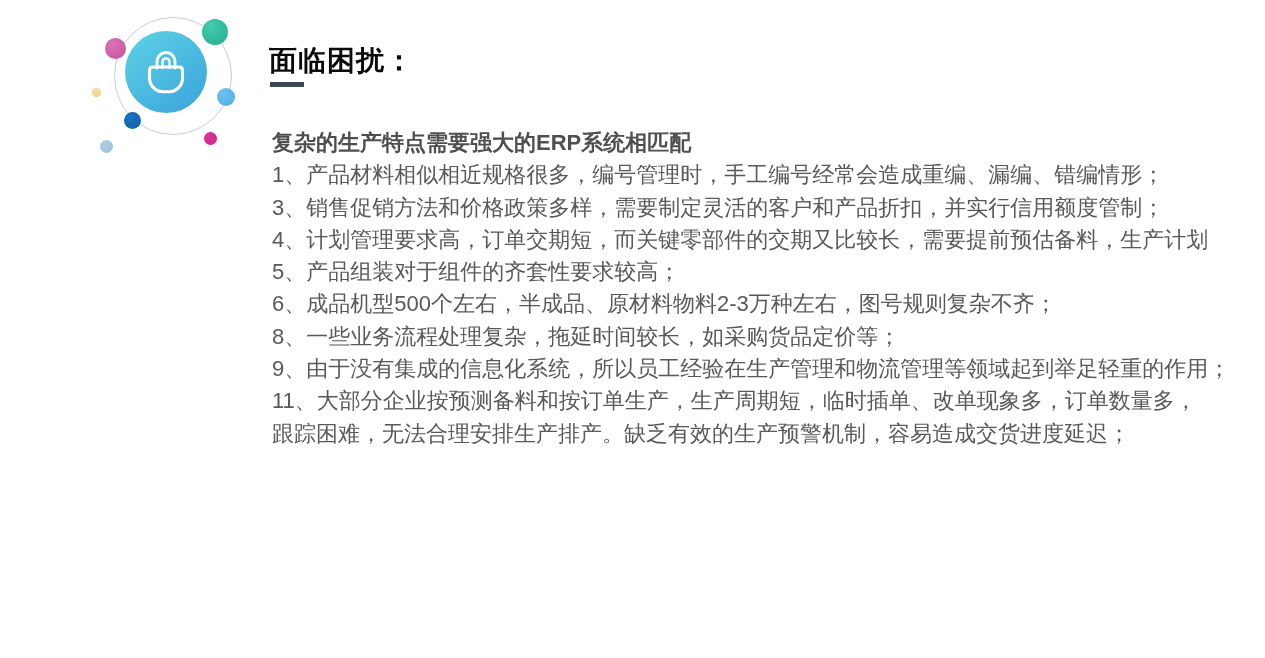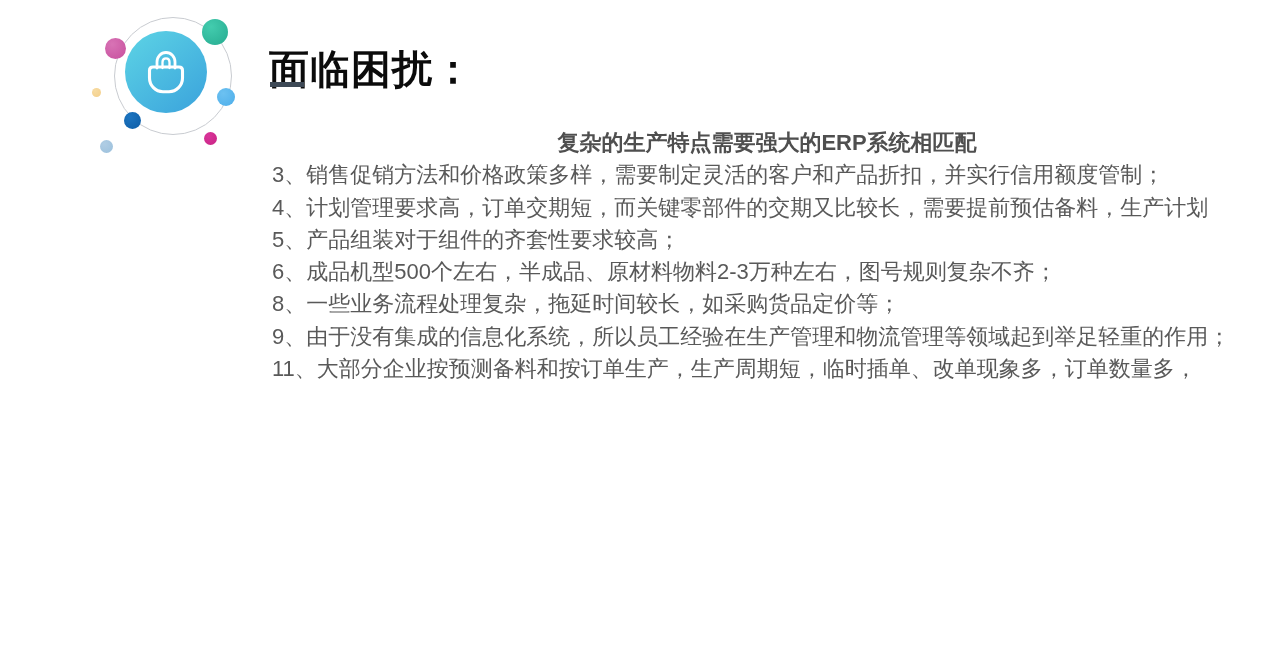--- a/index.html
+++ b/index.html
@@ -30,37 +30,37 @@
   .dot-pink      { left: 105px;   top: 38px;    width: 21px; height: 21px; background:#d064a9; }
   .dot-lightblue { left: 217px;   top: 88px;    width: 18px; height: 18px; background:#57b6ee; }
   .dot-yellow    { left: 92px;    top: 88px;    width: 9px;  height: 9px;  background:#f5d491; }
   .dot-darkblue  { left: 124px;   top: 112px;   width: 17px; height: 17px; background:#1065b1; }
   .dot-magenta   { left: 204px;   top: 132px;   width: 13px; height: 13px; background:#d22a8d; }
   .dot-steel     { left: 100px;   top: 140px;   width: 13px; height: 13px; background:#a7c5de; }
 
   
   .title {
     position: absolute; left: 269px; top: 24px;
-    font-size: 40px; font-weight: 700; color: #0b0b0b;
+    font-size: 28px; font-weight: 700; color: #0b0b0b;
     letter-spacing: 1px; line-height: 36px;
   }
   .title-dash {
     position: absolute; left: 270px; top: 82px;
     width: 34px; height: 5px; background: #3d4956;
   }
 
   
   .textblock {
     position: absolute; left: 272px; top: 127px;
     width: 990px;
     font-size: 22px; line-height: 32.3px;
     color: #595959;
   }
   .line { white-space: nowrap; }
-  .line.subtitle { font-weight: 700; color: #4f4f4f; text-align: center; }
+  .line.subtitle { font-weight: 700; color: #4f4f4f; }
 </style>
 </head>
 <body>
 
 <div class="page">
 
   <div class="badge">
     <div class="orbit-ring" style="border-color: rgb(201, 204, 209);"></div>
     <div class="lock-circle" style="background: linear-gradient(140deg, rgb(93, 212, 229), rgb(58, 162, 220));">
       <svg width="40" height="44" viewBox="0 0 40 44">
@@ -79,22 +79,24 @@
     <div class="dot dot-darkblue" style="background: radial-gradient(circle at 35% 30%, rgb(28, 116, 192), rgb(14, 93, 166));"></div>
     <div class="dot dot-magenta" style="background: radial-gradient(circle at 35% 30%, rgb(217, 53, 154), rgb(201, 35, 132));"></div>
     <div class="dot dot-steel" style="background: radial-gradient(circle at 35% 30%, rgb(176, 205, 228), rgb(155, 192, 220));"></div>
   </div>
 
   <h1 class="title">面临困扰：</h1>
   <div class="title-dash"></div>
 
   <div class="textblock">
     <div class="line subtitle">复杂的生产特点需要强大的ERP系统相匹配</div>
+    <div class="line">1、产品材料相似相近规格很多，编号管理时，手工编号经常会造成重编、漏编、错编情形；</div>
     <div class="line">3、销售促销方法和价格政策多样，需要制定灵活的客户和产品折扣，并实行信用额度管制；</div>
     <div class="line">4、计划管理要求高，订单交期短，而关键零部件的交期又比较长，需要提前预估备料，生产计划</div>
     <div class="line">5、产品组装对于组件的齐套性要求较高；</div>
     <div class="line">6、成品机型500个左右，半成品、原材料物料2-3万种左右，图号规则复杂不齐；</div>
     <div class="line">8、一些业务流程处理复杂，拖延时间较长，如采购货品定价等；</div>
     <div class="line">9、由于没有集成的信息化系统，所以员工经验在生产管理和物流管理等领域起到举足轻重的作用；</div>
     <div class="line">11、大部分企业按预测备料和按订单生产，生产周期短，临时插单、改单现象多，订单数量多，</div>
+    <div class="line">跟踪困难，无法合理安排生产排产。缺乏有效的生产预警机制，容易造成交货进度延迟；</div>
   </div>
 
 </div>
 
 </body></html>

